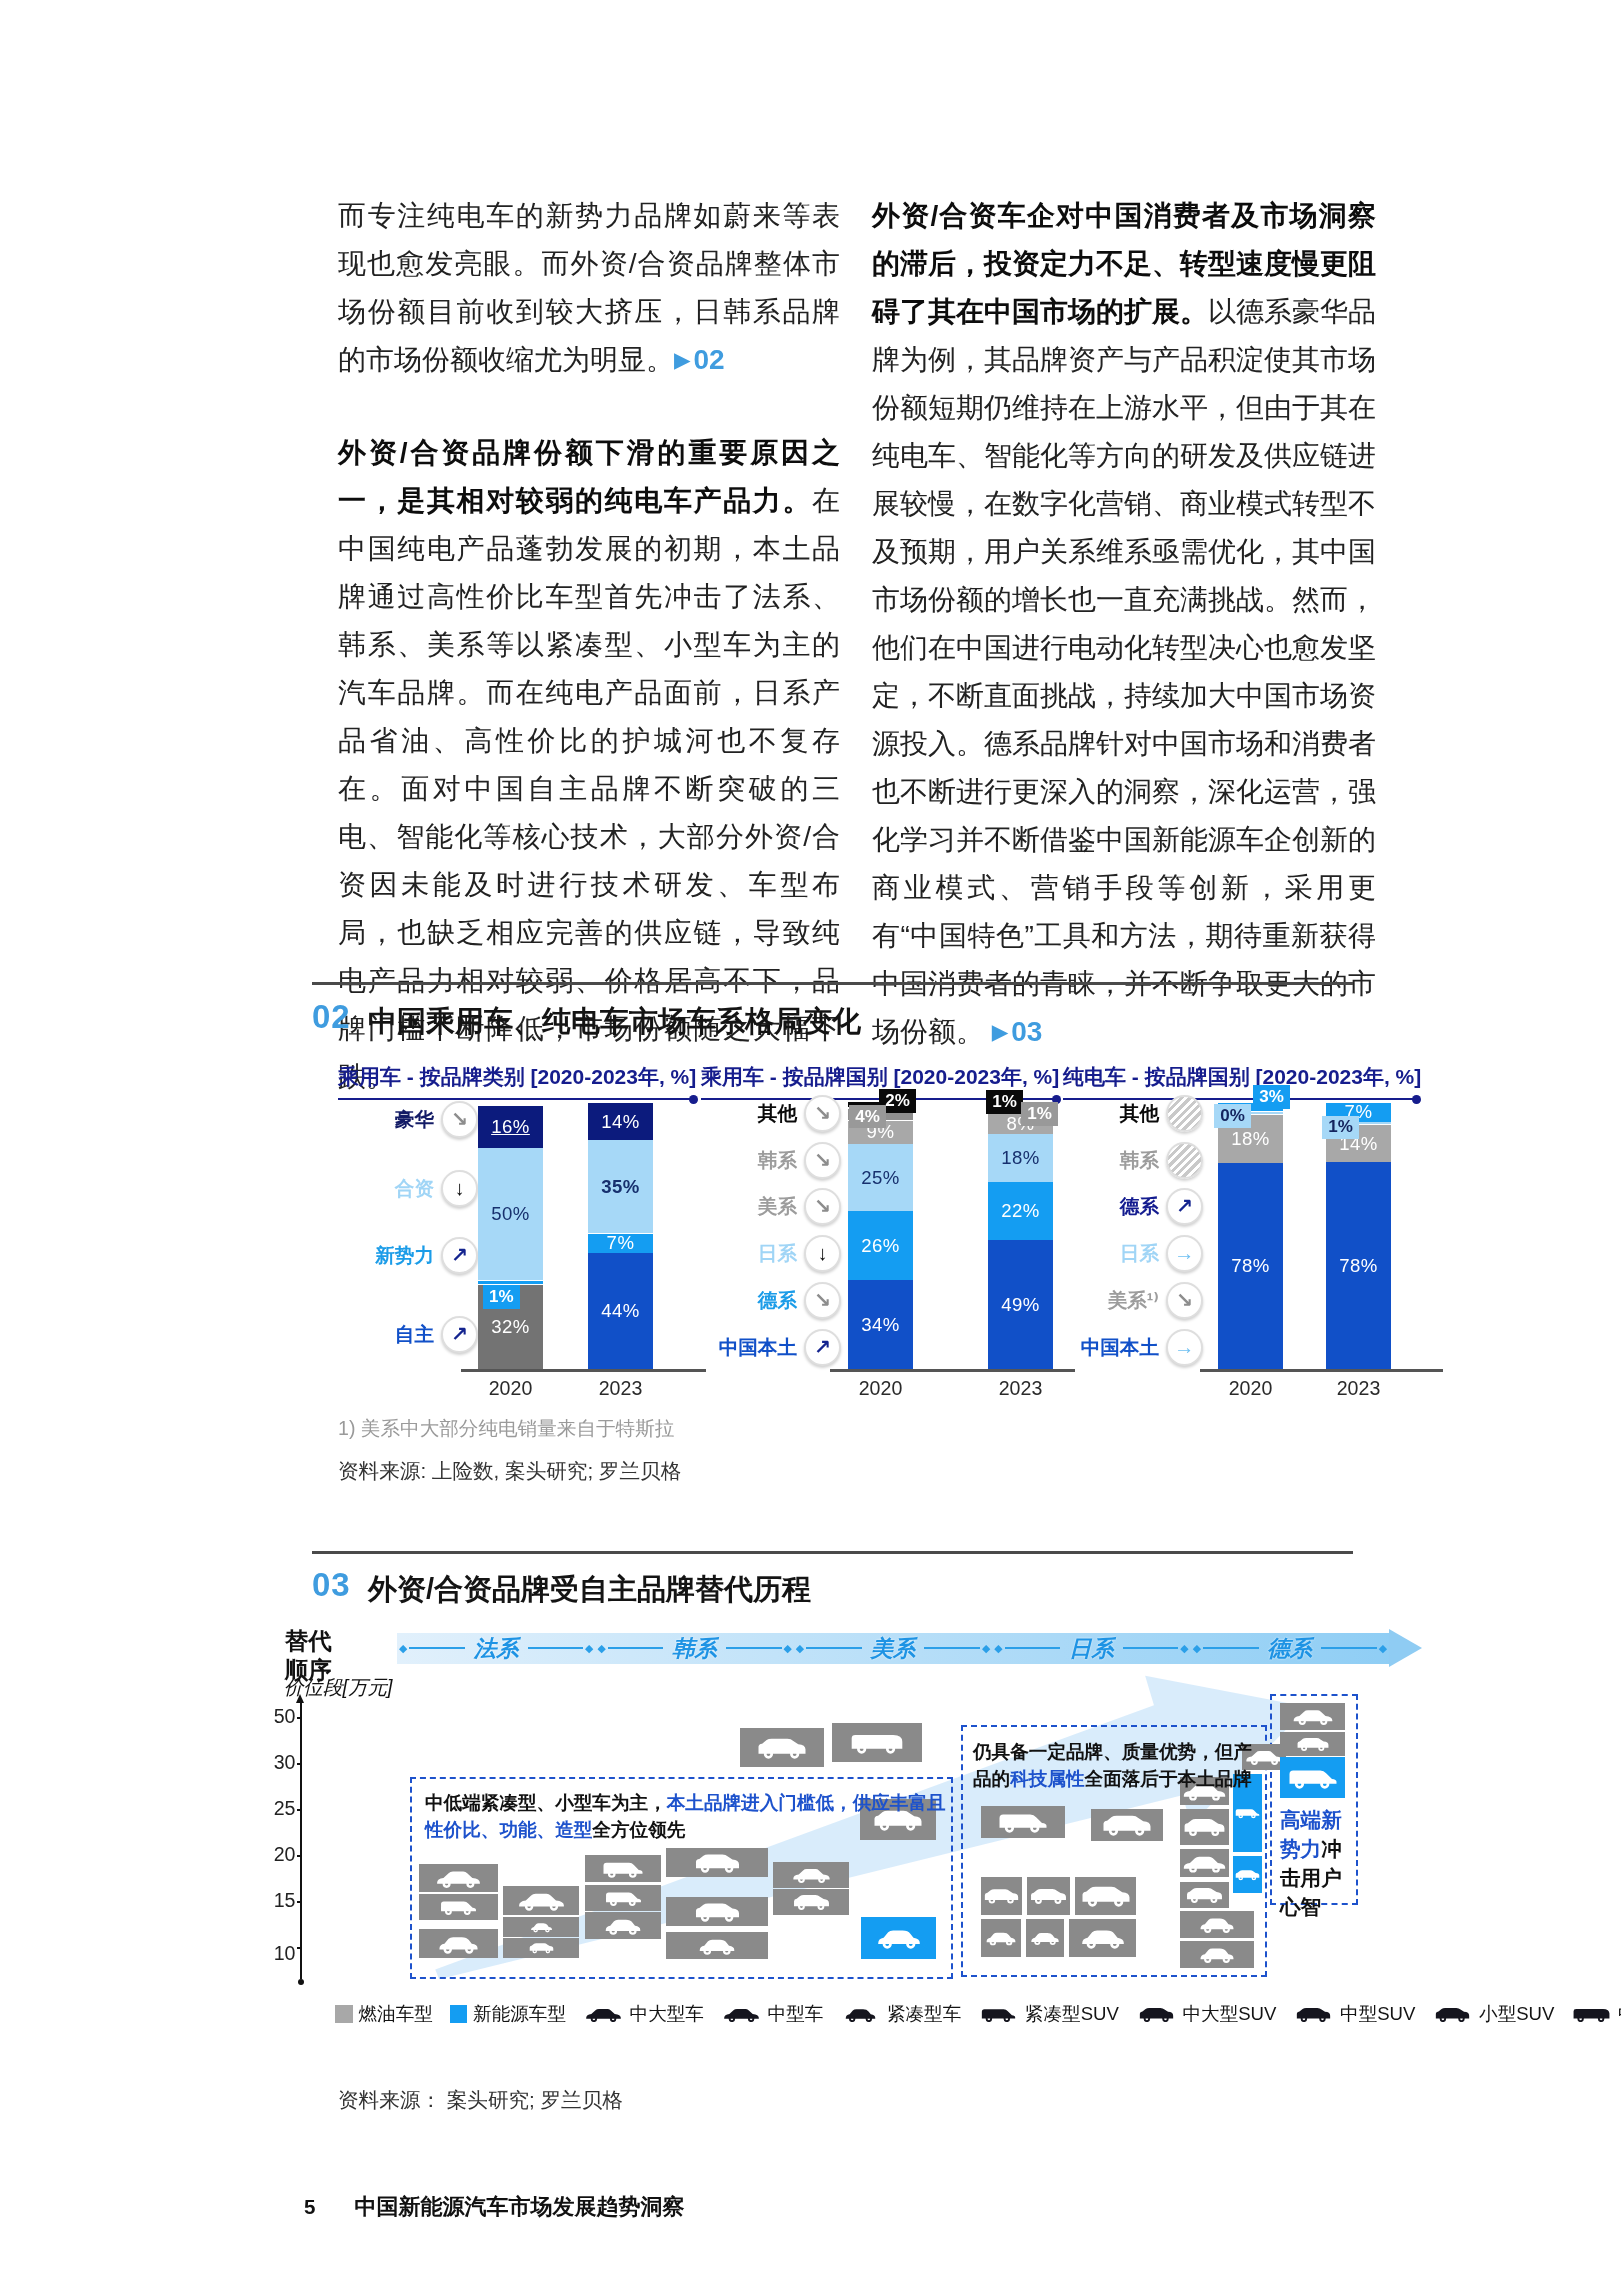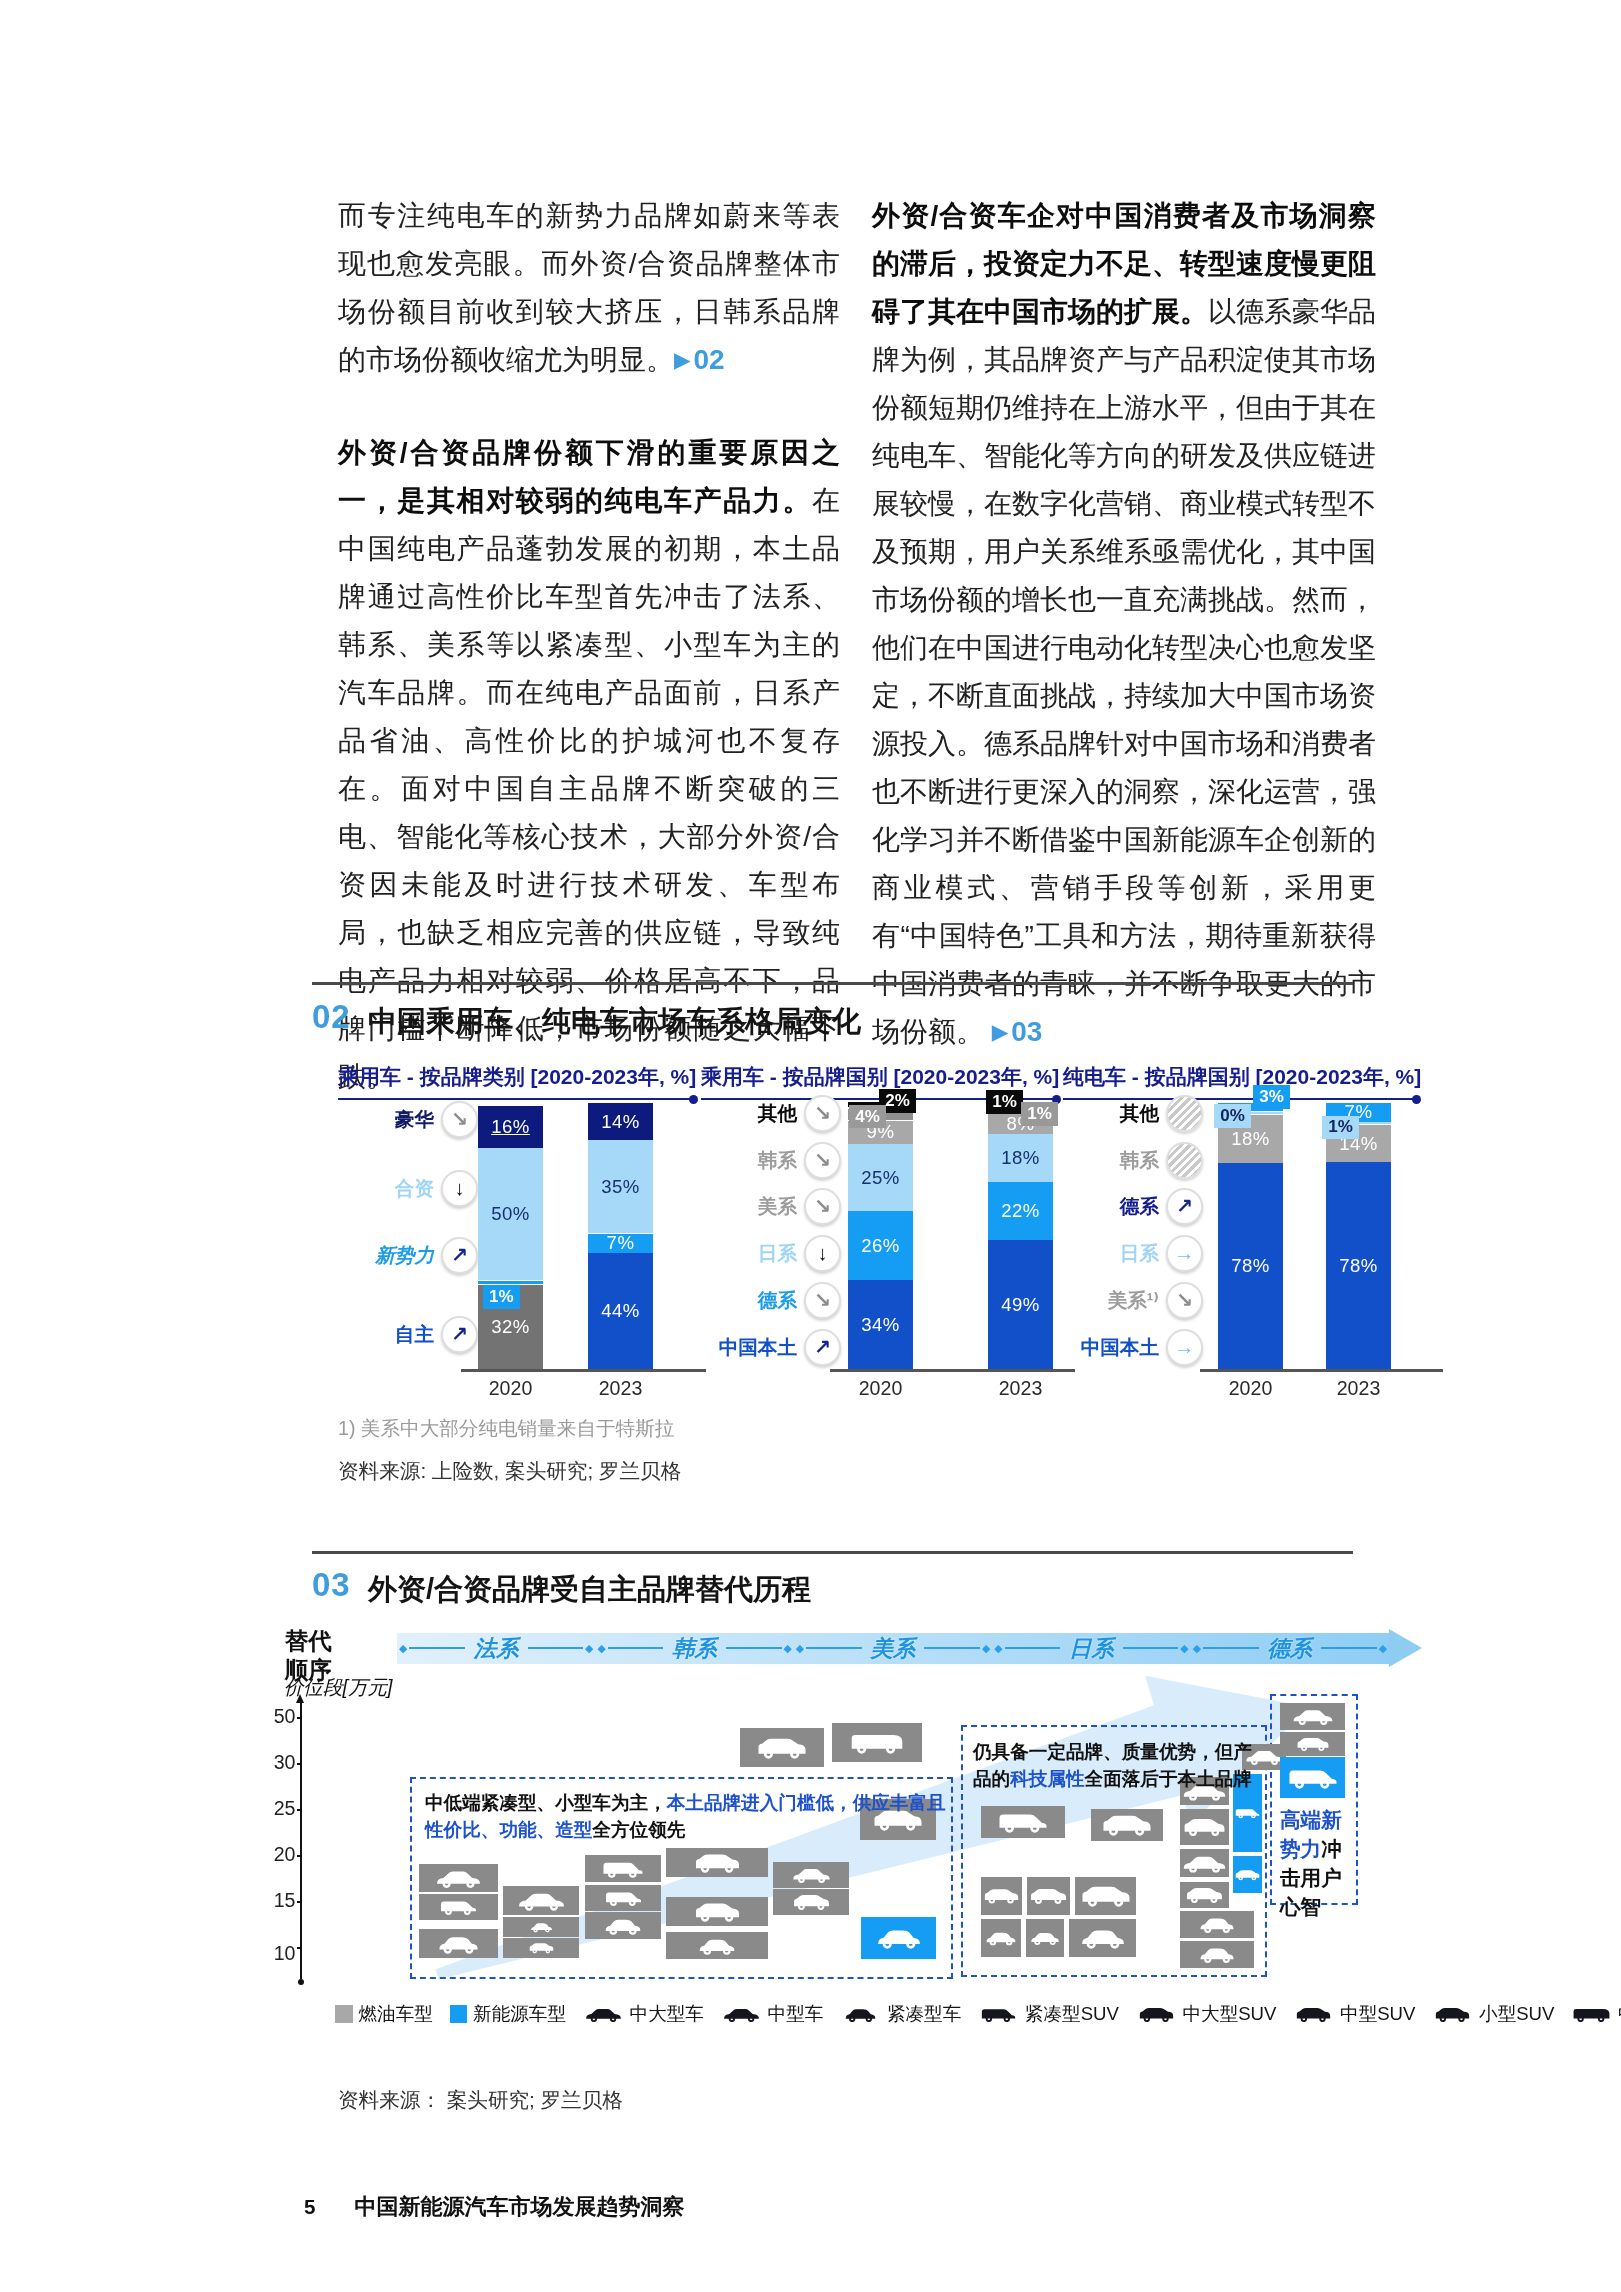--- a/index.html
+++ b/index.html
@@ -125,21 +125,21 @@
         <div class="cb-title">乘用车 - 按品牌类别 [2020-2023年, %]</div>
         <div class="leg-row" style="left: 0px; top: 39px;">
           <span class="leg-label" style="color: rgb(19, 27, 102);">豪华</span>
           <span class="leg-circle" style="color: rgb(141, 141, 141);">↘</span>
         </div>
         <div class="leg-row" style="left: 0px; top: 108px;">
           <span class="leg-label" style="color: rgb(160, 213, 246);">合资</span>
           <span class="leg-circle" style="color: rgb(10, 10, 10);">↓</span>
         </div>
         <div class="leg-row" style="left: 0px; top: 175px;">
-          <span class="leg-label" style="color: rgb(27, 156, 232); font-style: italic;">新势力</span>
+          <span class="leg-label" style="color: rgb(27, 156, 232);">新势力</span>
           <span class="leg-circle" style="color: rgb(20, 36, 143);">↗</span>
         </div>
         <div class="leg-row" style="left: 0px; top: 254px;">
           <span class="leg-label" style="color: rgb(17, 80, 200);">自主</span>
           <span class="leg-circle" style="color: rgb(20, 36, 143);">↗</span>
         </div>
         <div class="bar" style="left: 140px; top: 43px; height: 264px;">
           <div class="seg" style="height: 42px; background: rgb(12, 27, 125);">
             <span style="color: rgb(255, 255, 255); text-decoration: underline;">16%</span>
           </div>
@@ -151,21 +151,21 @@
           <div class="seg" style="height: 84px; background: #737373;">
             <span style="color: rgb(255, 255, 255);">32%</span>
           </div>
         </div>
         <div class="xlab" style="left: 140px;">2020</div>
         <div class="bar" style="left: 250px; top: 40px; height: 267px;">
           <div class="seg" style="height: 37px; background: rgb(12, 27, 125);">
             <span style="color: rgb(255, 255, 255);">14%</span>
           </div>
           <div class="seg" style="height: 93px; background: rgb(166, 216, 247); margin-bottom: 1px;">
-            <span style="color: rgb(23, 48, 110);">35%</span>
+            <span style="color: rgb(23, 48, 110); font-weight: bold;">35%</span>
           </div>
           <div class="seg" style="height: 18.6px; background: rgb(20, 157, 242);">
             <span style="color: rgb(255, 255, 255);">7%</span>
           </div>
           <div class="seg" style="height: 117px; background: rgb(17, 80, 200);">
             <span style="color: rgb(255, 255, 255);">44%</span>
           </div>
         </div>
         <div class="xlab" style="left: 250px;">2023</div>
         <div class="baseline" style="left: 123px; width: 245px;"></div>

